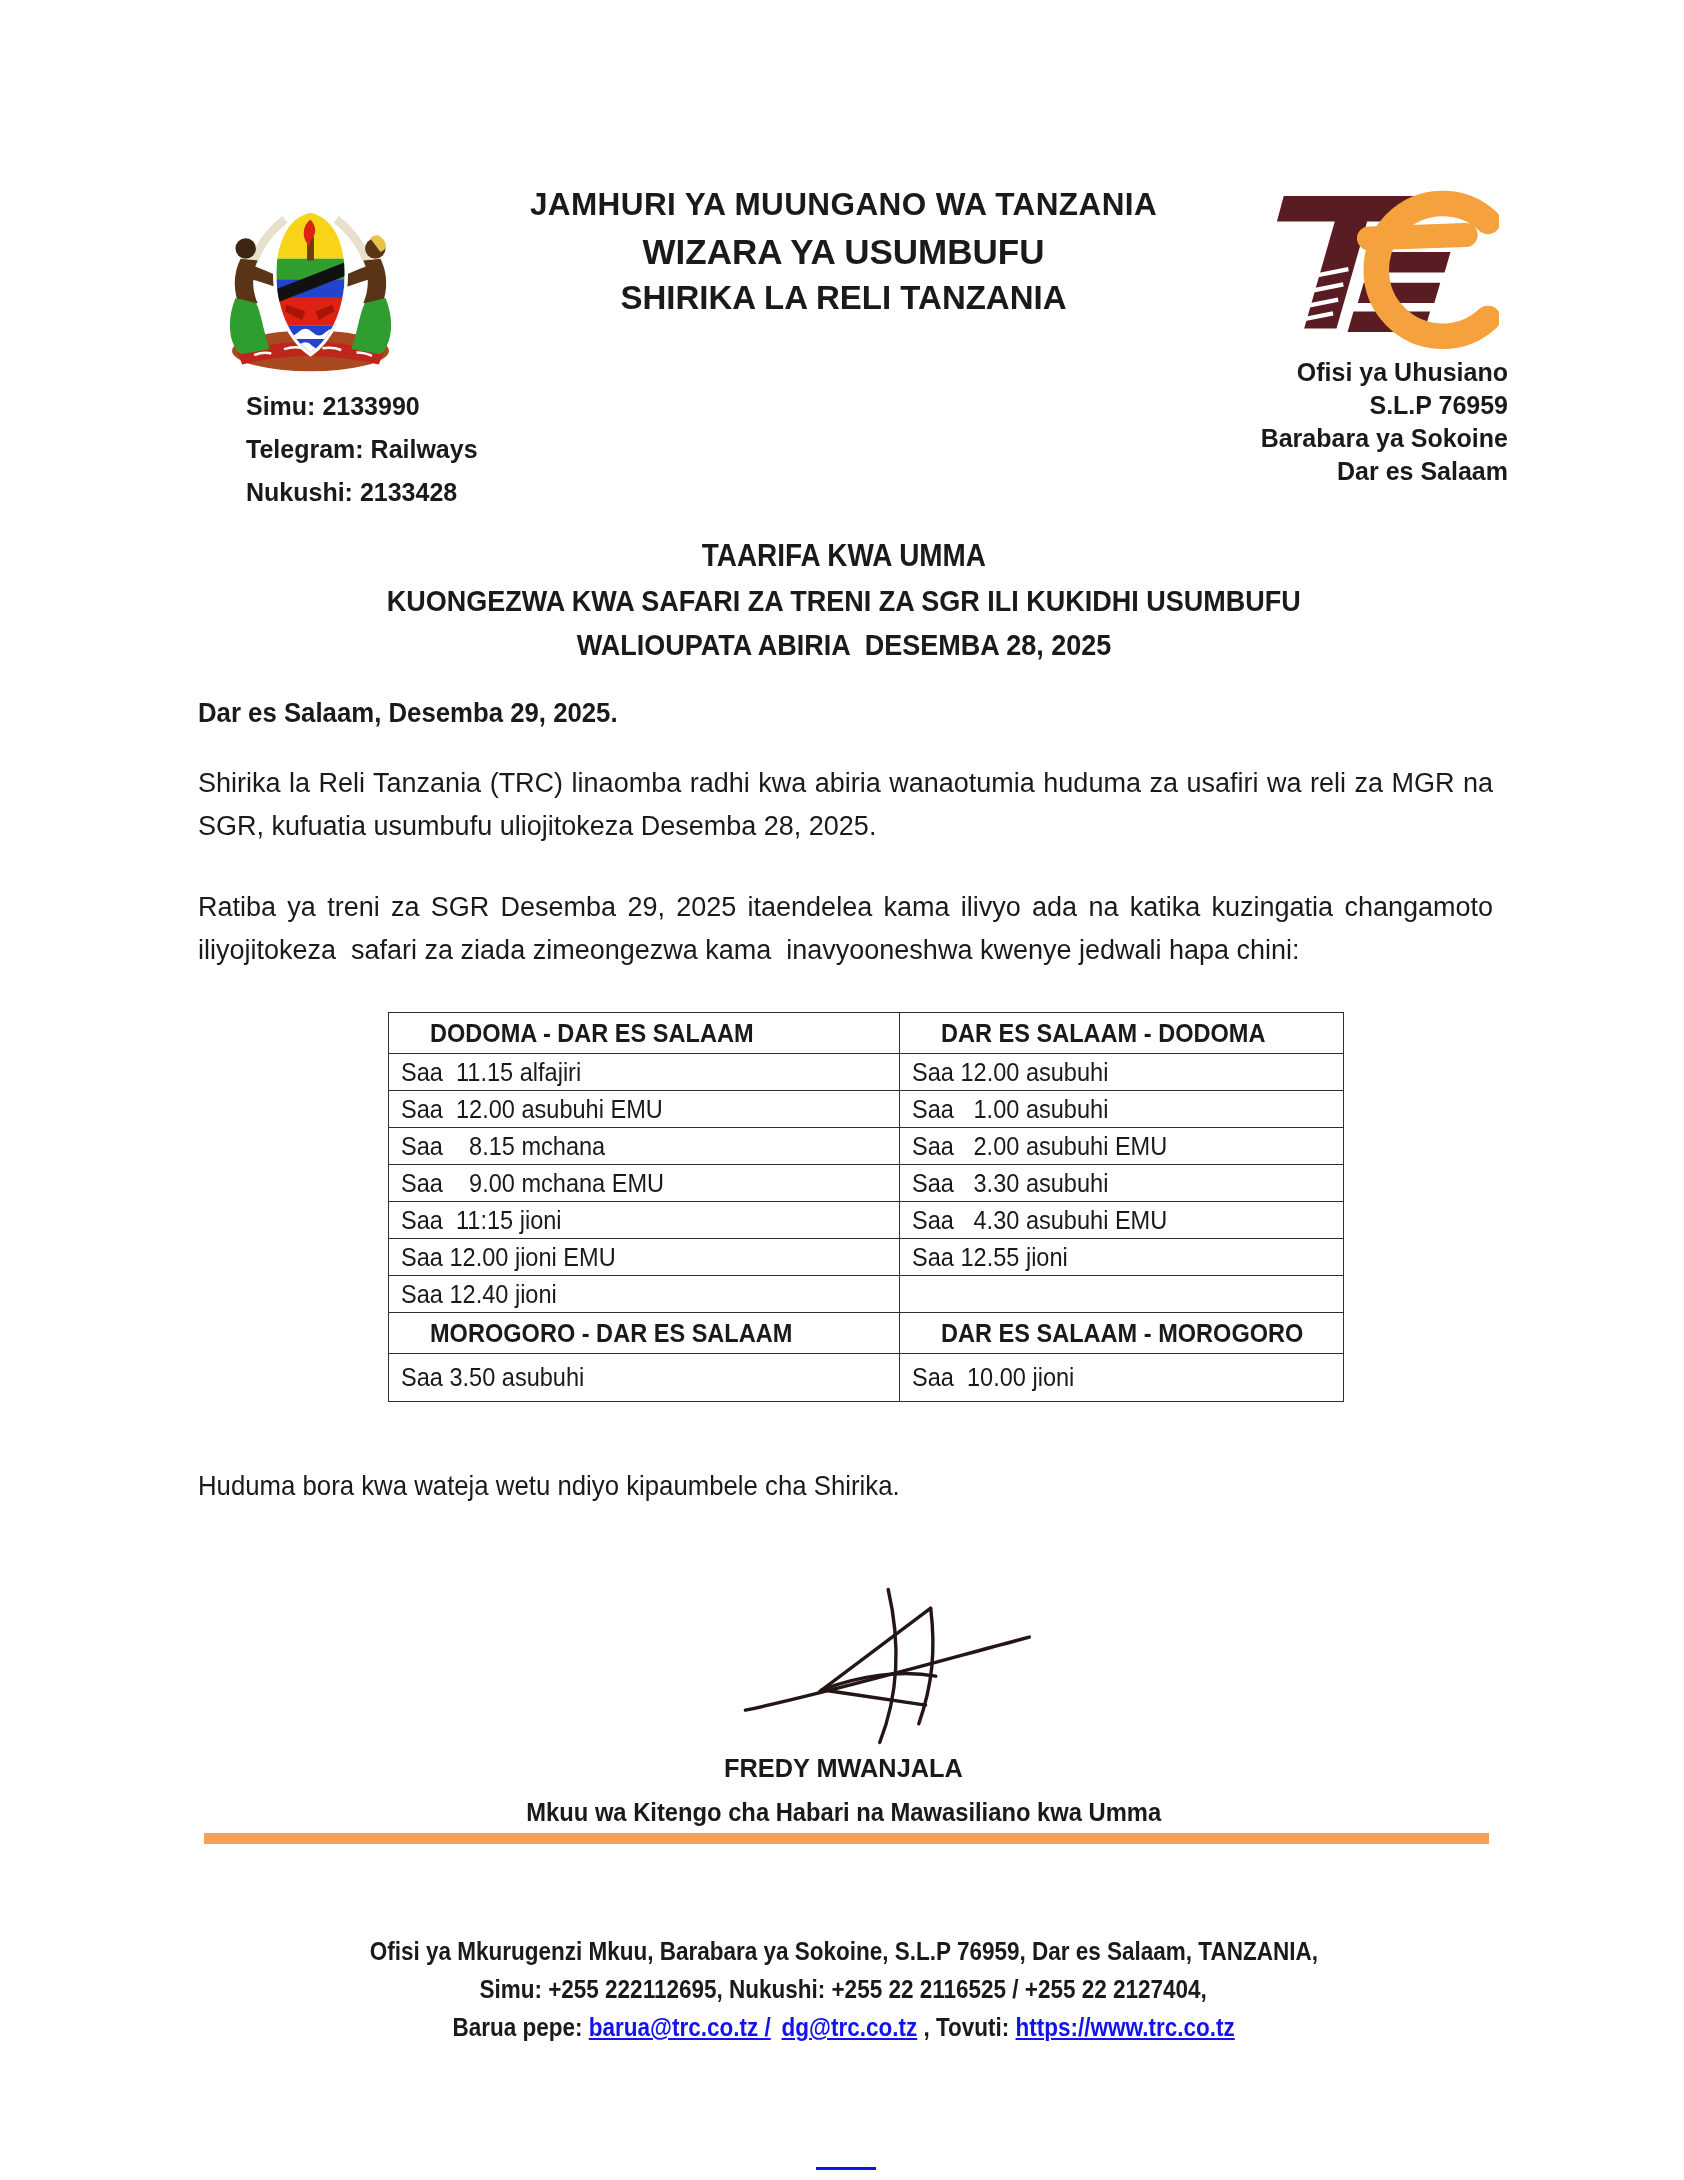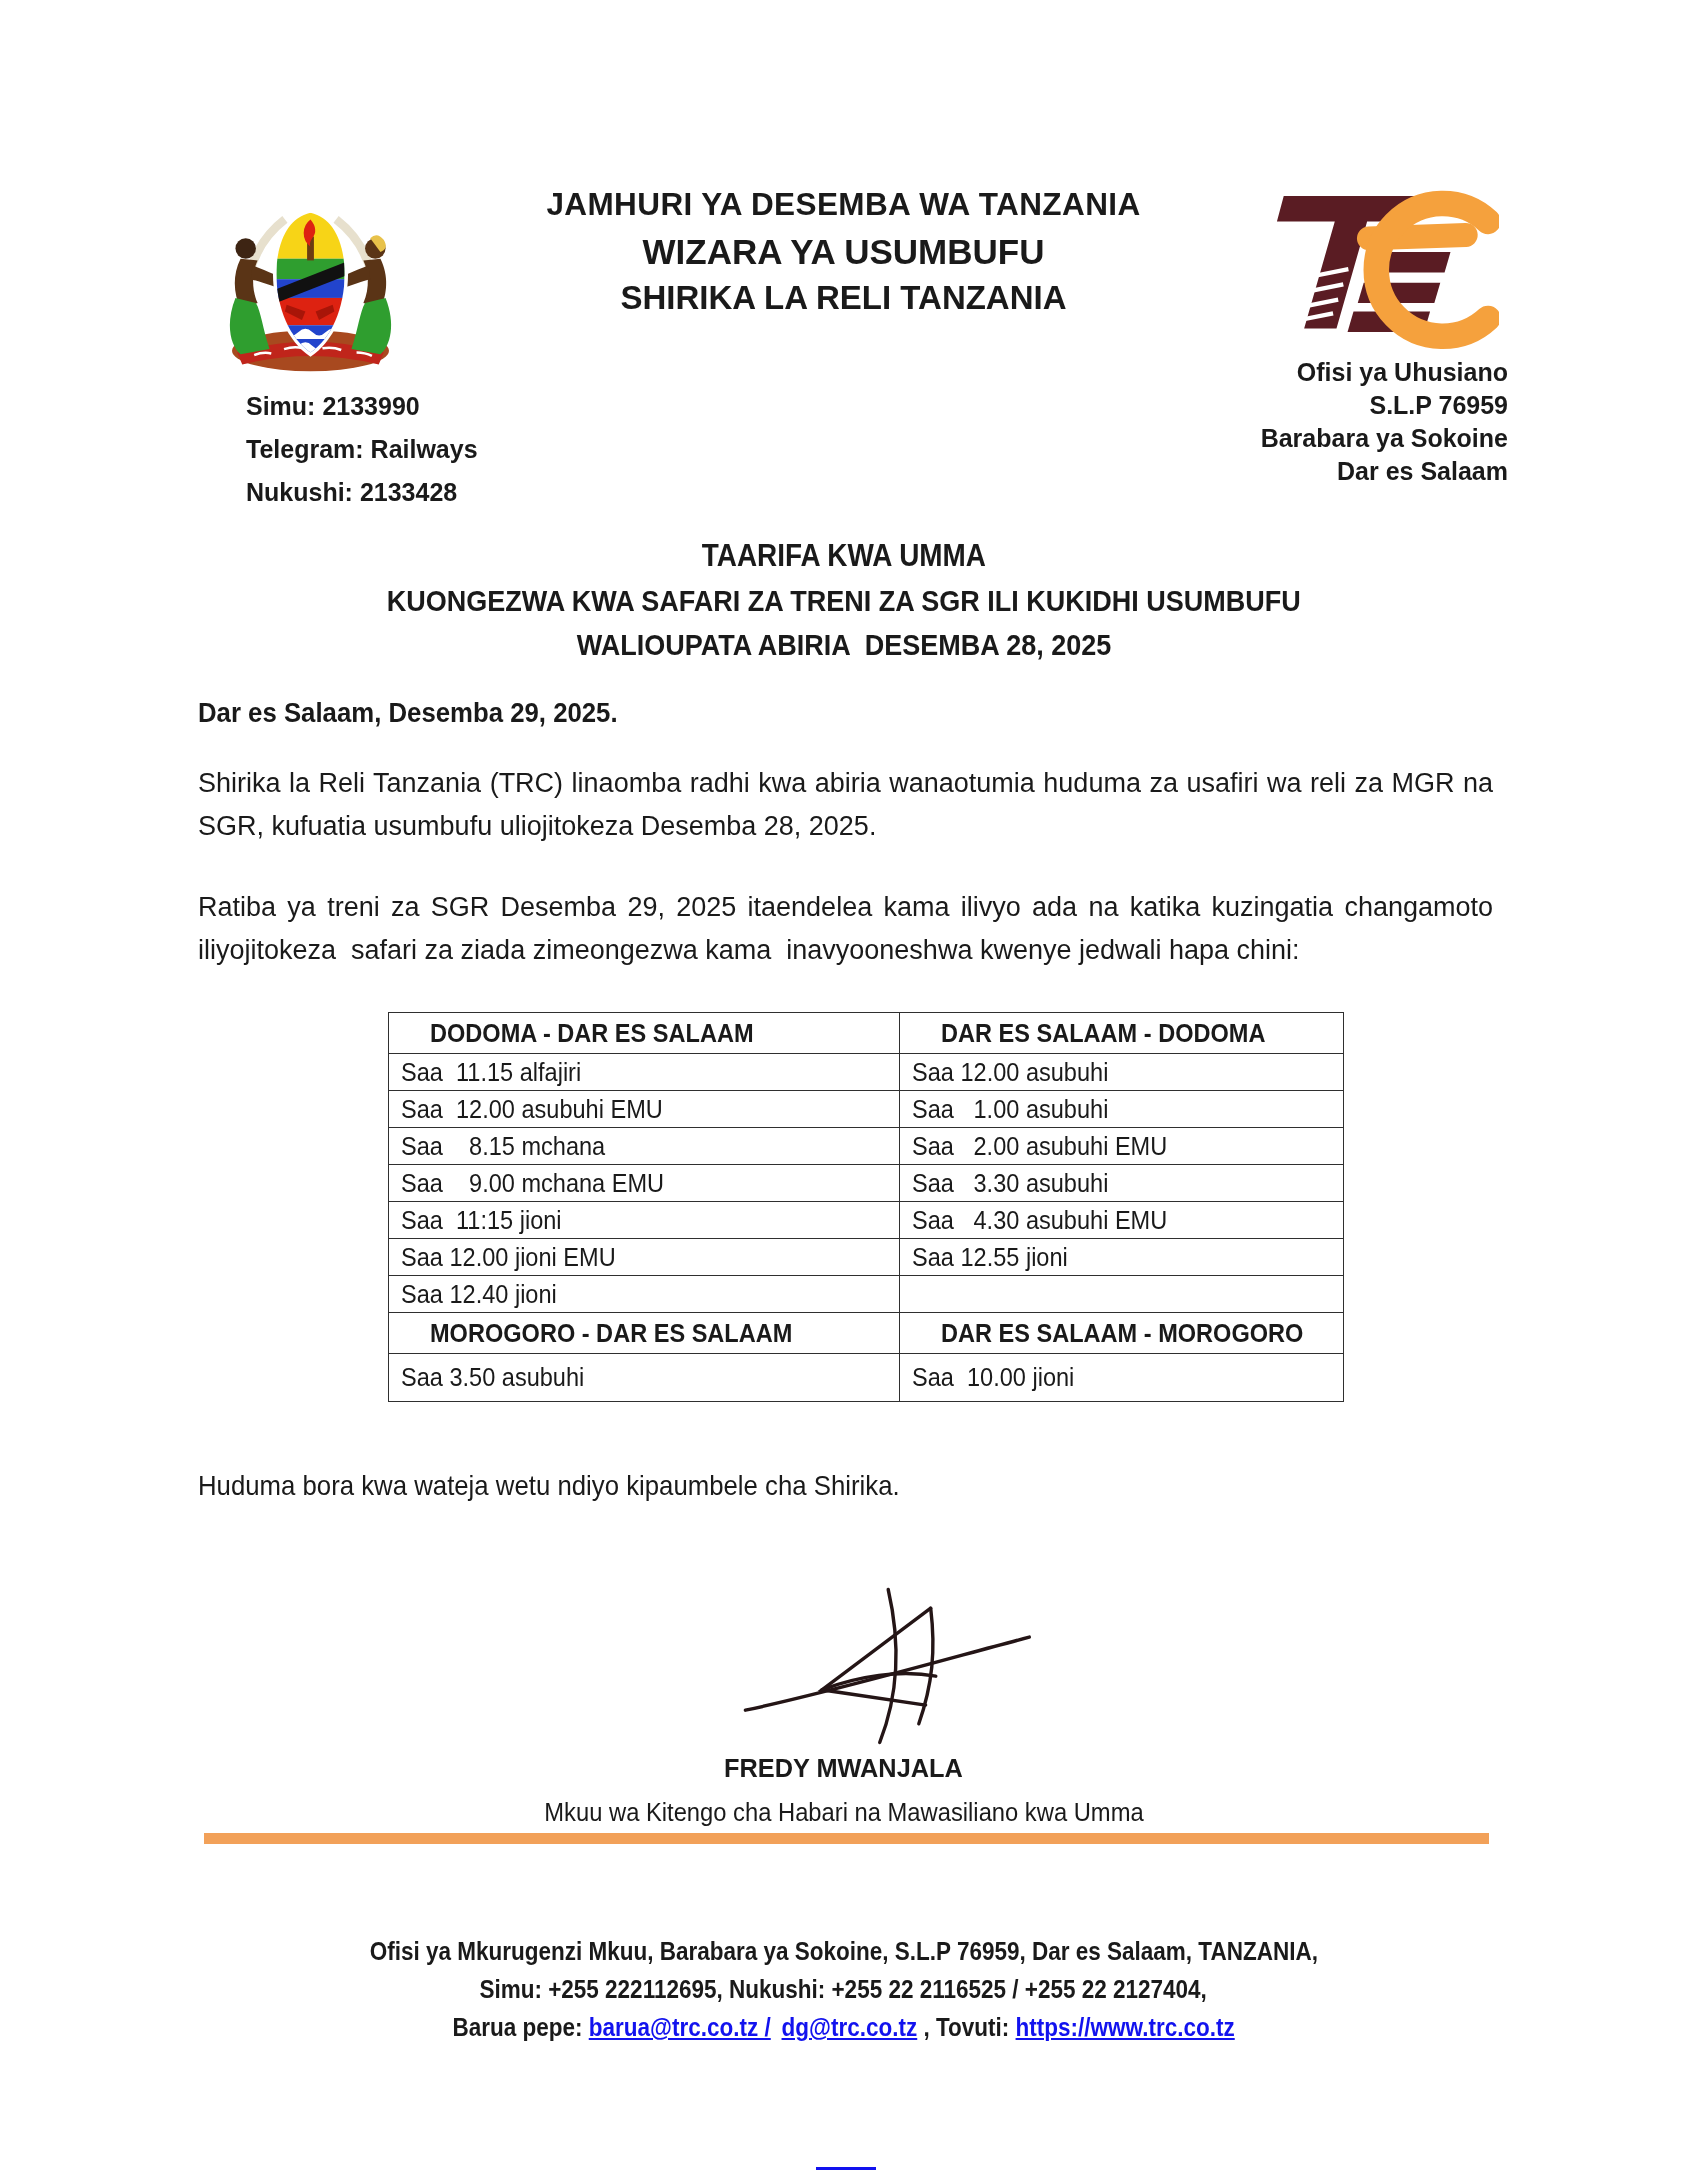--- a/index.html
+++ b/index.html
@@ -39,21 +39,21 @@
   .sched td { border:1.7px solid #2f2f2f; height:37px; padding:1.7px 8.5px 1.7px 12px; font-size:25.6px; white-space:pre; vertical-align:middle; }
   .sched td.c1 { width:511px; }
   .sched td.c2 { width:434px; }
   .sched tr.th-row td { font-weight:bold; height:41px;padding-left:41px; }
   .sched tr.tall td { height:48px; }
 
   .closing { position:absolute; left:198px; top:1463px; font-size:28px; line-height:46px; }
 
   .sig-scribble { position:absolute; left:733px; top:1581px; width:307px; height:170px; }
   .sig-name { position:absolute; left:196px; top:1753px; width:1295px; text-align:center; font-weight:bold; font-size:26.4px; }
-  .sig-role { position:absolute; left:196px; top:1797px; width:1295px; text-align:center; font-weight:normal; font-size:26.4px; }
+  .sig-role { position:absolute; left:196px; top:1797px; width:1295px; text-align:center; font-weight:bold; font-size:26.4px; }
 
   .orange-rule { position:absolute; left:204px; top:1833px; width:1285px; height:11px; }
 
   .footer { position:absolute; left:196px; top:1932px; width:1295px; text-align:center; font-weight:bold; font-size:25px; line-height:38px; }
   .footer .fl { white-space:pre; }
   .footer a { font-weight:bold; text-decoration:underline; cursor:pointer; }
   .footer .gap1 { margin-right:12px; }
 
   .bottom-mark { position:absolute; left:816px; top:2167px; width:60px; height:3.4px; }
 </style>
@@ -100,21 +100,21 @@
         <path d="M80,142 L172,106 L172,122 L80,158 Z" fill="#111111"></path>
         <rect x="122" y="78" width="8" height="28" fill="#6b3c12"></rect>
         <path d="M126,58 q10,12 2,22 q-4,6 -2,10 q-8,-6 -8,-16 q0,-10 8,-16 Z" fill="#dd2211"></path>
         <path d="M98,158 l22,8 l-4,10 l-20,-10 Z" fill="#a81508"></path>
         <path d="M152,158 l-20,8 l4,10 l18,-10 Z" fill="#a81508"></path>
       </g>
     </svg>
   </div>
 
   <div class="ministry">
-    <div class="m1">JAMHURI YA DESEMBA WA TANZANIA</div>
+    <div class="m1">JAMHURI YA MUUNGANO WA TANZANIA</div>
     <div class="m2">WIZARA YA USUMBUFU</div>
     <div class="m3">SHIRIKA LA RELI TANZANIA</div>
   </div>
 
   <div class="trclogo">
     <svg viewBox="0 0 295 210" width="251" height="179">
 
       <polygon points="42,22 205,22 197,52 140,52 104,178 66,178 102,52 34,52" fill="#5A1C23"></polygon>
       <g stroke="#ffffff" stroke-width="5">
         <line x1="58" y1="120" x2="118" y2="108"></line>

